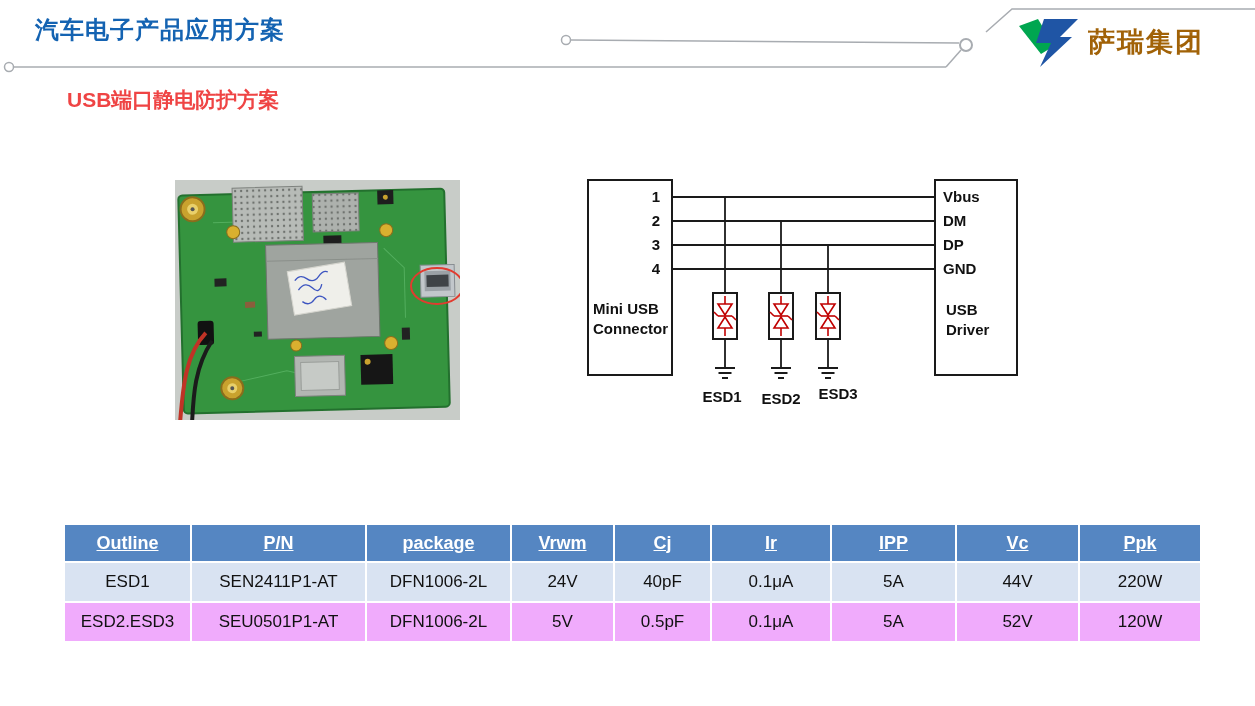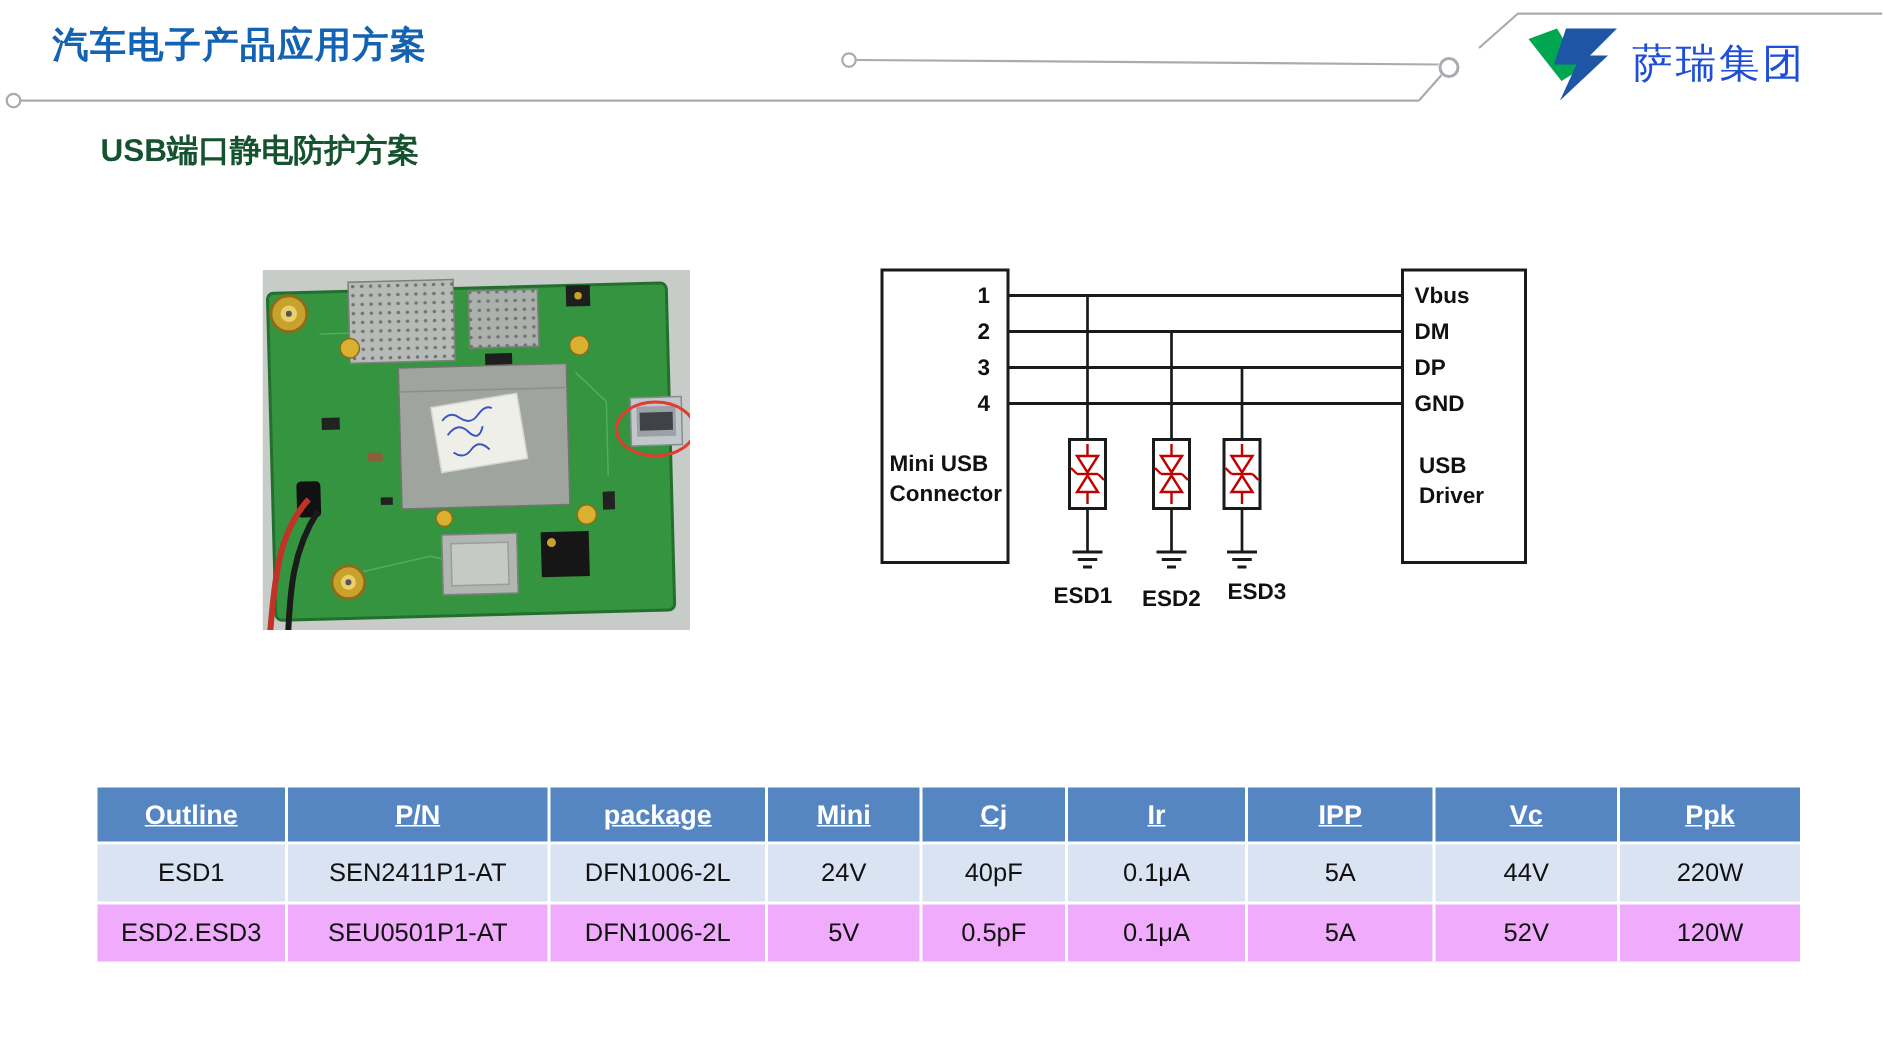--- a/index.html
+++ b/index.html
@@ -6,24 +6,24 @@
   body{font-family:"Liberation Sans","DejaVu Sans",sans-serif;}
   .slide{position:relative;width:1255px;height:706px;background:#ffffff;overflow:hidden;}
 
   .deco-svg{position:absolute;left:0;top:0;width:1255px;height:80px;}
 
   .page-title{position:absolute;left:35px;top:14px;margin:0;font-size:24px;font-weight:bold;color:#1463B2;letter-spacing:1px;}
 
   .logo{position:absolute;left:1018px;top:14px;width:225px;height:58px;display:flex;align-items:center;background:#fff;}
   .logo-mark{width:62px;height:50px;flex:0 0 auto;}
   .logo-text{margin-left:8px;display:flex;flex-direction:column;justify-content:center;}
-  .logo-name{font-size:27px;font-weight:normal;color:#1d4ed8;letter-spacing:2px;line-height:1.1;}
+  .logo-name{font-size:27px;font-weight:bold;color:#a16207;letter-spacing:2px;line-height:1.1;}
   .logo-tagline{font-size:11px;color:#2E5FA8;letter-spacing:4px;margin-top:3px;}
 
-  .section-title{position:absolute;left:67px;top:86px;margin:0;font-size:21px;font-weight:bold;color:#14532d;}
+  .section-title{position:absolute;left:67px;top:86px;margin:0;font-size:21px;font-weight:bold;color:#ef4444;}
 
   .pcb-photo{position:absolute;left:175px;top:180px;width:285px;height:240px;}
   .circuit{position:absolute;left:580px;top:168px;width:450px;height:260px;}
 
   .spec-table{position:absolute;left:63px;top:523px;width:1137px;border-collapse:collapse;table-layout:fixed;font-size:17px;}
   .spec-table th{background:#5586C2;color:#ffffff;font-weight:bold;height:36px;border:2px solid #ffffff;font-size:18px;padding:0;text-decoration:underline;}
   .spec-table td{height:38px;text-align:center;border:2px solid #ffffff;color:#111111;padding:0;}
   .spec-table tbody tr.row-odd{background:#D9E3F2;}
   .spec-table tbody tr.row-even{background:#f0abfc;}
 
@@ -226,21 +226,21 @@
         <col style="width:120px">
       <col style="width:125px">
         <col style="width:123px">
         <col style="width:122px">
     </colgroup>
     <thead>
       <tr>
         <th>Outline</th>
         <th>P/N</th>
         <th>package</th>
-        <th>Mini</th>
+        <th>Vrwm</th>
         <th>Cj</th>
         <th>Ir</th>
         <th>IPP</th>
         <th>Vc</th>
         <th>Ppk</th>
       </tr>
     </thead>
     <tbody>
       <tr class="row-odd">
         <td>ESD1</td>

